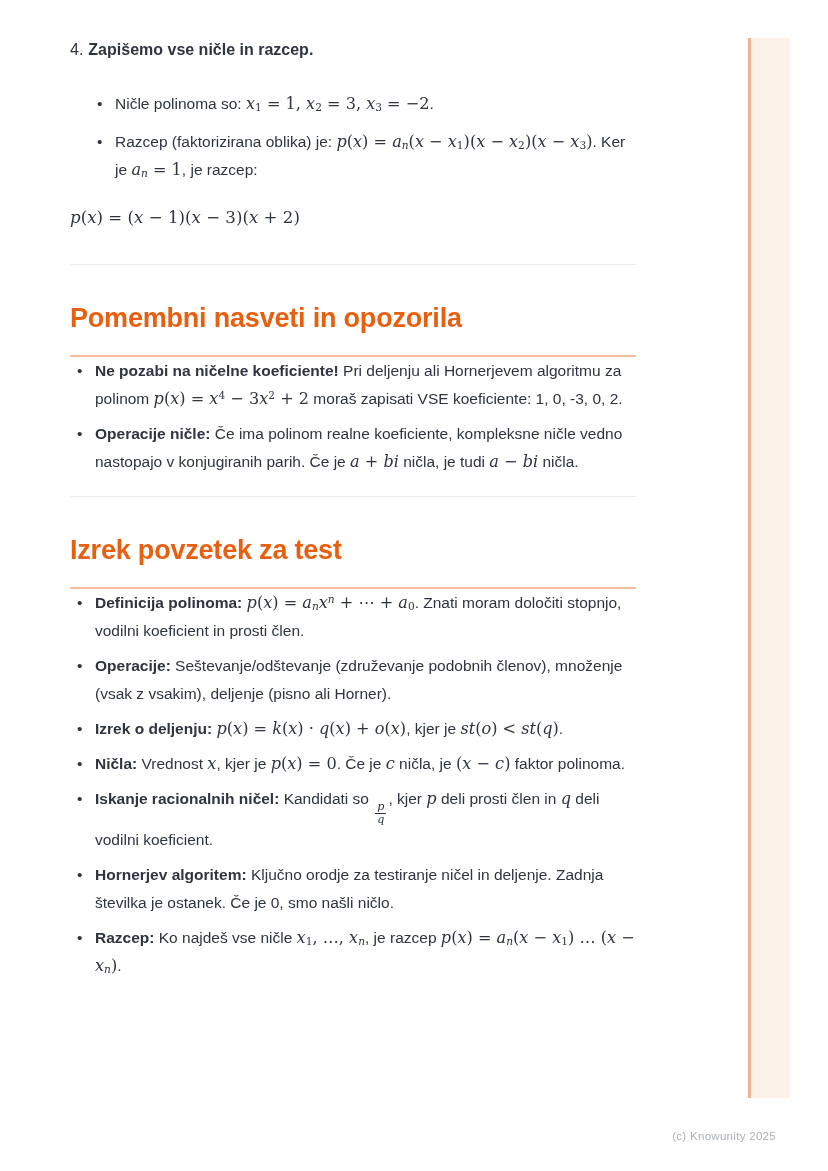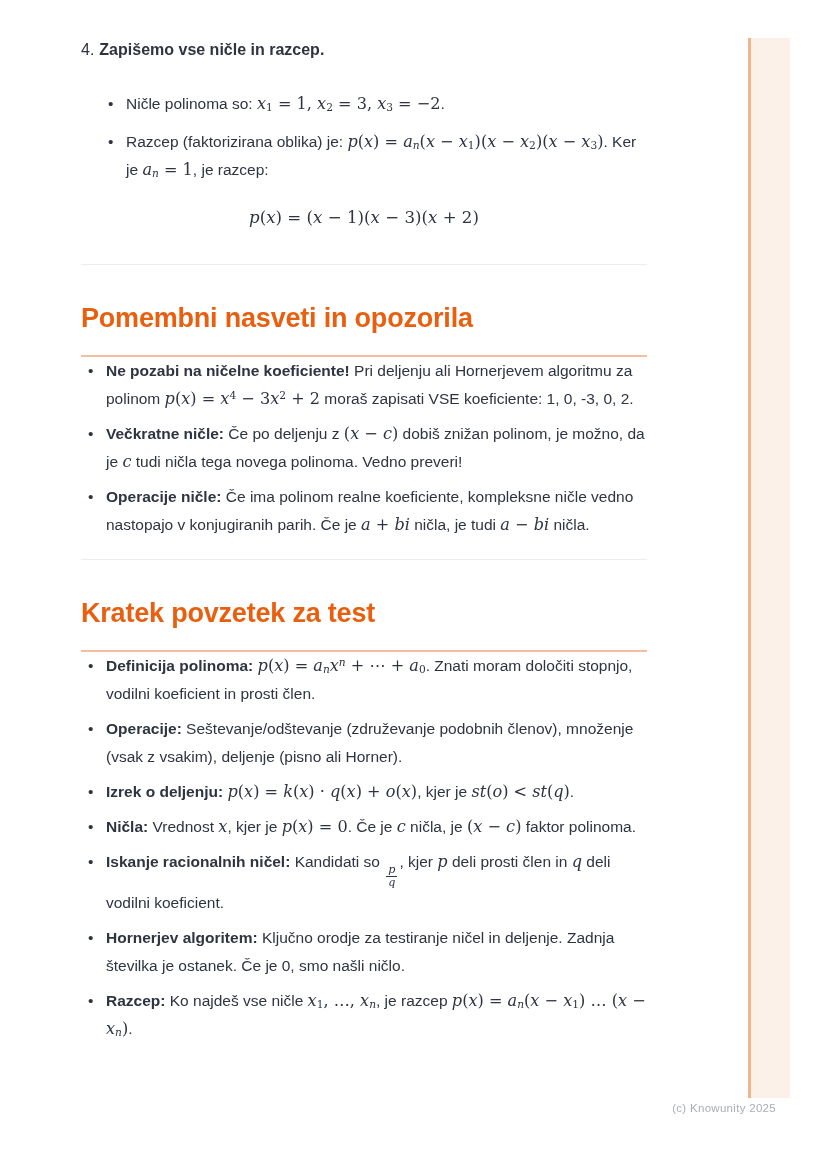--- a/index.html
+++ b/index.html
@@ -16,41 +16,41 @@
     width:828px;height:1171px;position:relative;overflow:hidden;
     background:#ffffff;color:var(--text);
     font-family:"Liberation Sans","DejaVu Sans",sans-serif;
   }
   .edge-bar{
     position:absolute;top:38px;left:748px;width:42px;height:1060px;
     background:var(--edge_fill);
     border-left:3px solid var(--edge_line);
     box-sizing:border-box;
   }
-  .content{position:absolute;top:36px;left:81px;width:566px;}
+  .content{position:absolute;top:36px;left:70px;width:566px;}
 
   .step-heading{font-size:16px;line-height:20px;margin:4px 0 30px 0;}
   .step-num{font-weight:400;}
   .step-title{font-weight:700;margin-left:5px;}
 
   ul.bullets{list-style:none;margin:0;padding:0;}
   ul.bullets>li{
     position:relative;padding-left:25px;
     font-size:15.5px;line-height:28px;margin-bottom:7px;
   }
   ul.bullets>li::before{
     content:"\2022";position:absolute;left:7px;top:0;
   }
   ul.bullets>li:last-child{margin-bottom:0;}
 
   .step ul.bullets{margin-left:20px;}
   .step ul.bullets>li{margin-bottom:10px;}
 
   .equation{
-    text-align:center;font-size:17px;line-height:24px;margin-top:22px;
+    text-align:left;font-size:17px;line-height:24px;margin-top:22px;
   }
   .step{margin-bottom:34px;}
 
   hr.divider{border:none;border-top:1px solid var(--divider);margin:0;height:0;}
 
   .section-heading{
     color:var(--accent);font-size:27px;line-height:34px;font-weight:700;
     margin:36px 0 0 0;padding-bottom:20px;
     border-bottom:2px solid var(--accent_underline);
     letter-spacing:-0.2px;
@@ -69,21 +69,21 @@
 
   .frac{
     display:inline-flex;flex-direction:column;align-items:center;
     vertical-align:-0.55em;line-height:1.05;font-size:0.72em;margin:0 2px;
     font-family:"DejaVu Serif","Liberation Serif",serif;
   }
   .frac .num{border-bottom:1px solid currentColor;padding:0 2px;}
   .frac .den{padding:0 2px;}
 
   .footer{
-    position:absolute;top:1101px;right:52px;
+    position:absolute;top:1129px;right:52px;
     font-size:11.5px;line-height:14px;color:var(--footer_text);
     letter-spacing:0.3px;
   }
 </style>
 </head>
 <body>
 
 <div class="edge-bar"></div>
 
 <main class="content">
@@ -98,29 +98,28 @@
     </ul>
     <div class="equation math"><i>p</i>(<i>x</i>) = (<i>x</i> − 1)(<i>x</i> − 3)(<i>x</i> + 2)</div>
   </section>
 
   <hr class="divider">
 
   <section class="section-block">
     <h1 class="section-heading">Pomembni nasveti in opozorila</h1>
     <ul class="bullets section-list">
       <li><span><span class="seg-b">Ne pozabi na ničelne koeficiente!</span><span class="seg-t"> Pri deljenju ali Hornerjevem algoritmu za polinom </span><span class="seg-m"><i>p</i>(<i>x</i>) = <i>x</i><sup>4</sup> − 3<i>x</i><sup>2</sup> + 2</span><span class="seg-t"> moraš zapisati VSE koeficiente: 1, 0, -3, 0, 2.</span></span></li>
-        <li><span><span class="seg-b">Večkratne ničle:</span><span class="seg-t"> Če po deljenju z </span><span class="seg-m">(<i>x</i> − <i>c</i>)</span><span class="seg-t"> dobiš znižan polinom, je možno, da je </span><span class="seg-m"><i>c</i></span><span class="seg-t"> tudi ničla tega novega polinoma. Vedno preveri!</span></span></li>
         <li><span><span class="seg-b">Operacije ničle:</span><span class="seg-t"> Če ima polinom realne koeficiente, kompleksne ničle vedno nastopajo v konjugiranih parih. Če je </span><span class="seg-m"><i>a</i> + <i>b</i><i>i</i></span><span class="seg-t"> ničla, je tudi </span><span class="seg-m"><i>a</i> − <i>b</i><i>i</i></span><span class="seg-t"> ničla.</span></span></li>
     </ul>
   </section>
 
   <hr class="divider">
 
   <section class="section-block">
-    <h1 class="section-heading">Kratek povzetek za test</h1>
+    <h1 class="section-heading">Izrek povzetek za test</h1>
     <ul class="bullets section-list">
       <li><span><span class="seg-b">Definicija polinoma:</span><span class="seg-t"> </span><span class="seg-m"><i>p</i>(<i>x</i>) = <i>a</i><sub><i>n</i></sub><i>x</i><sup><i>n</i></sup> + ⋯ + <i>a</i><sub>0</sub></span><span class="seg-t">. Znati moram določiti stopnjo, vodilni koeficient in prosti člen.</span></span></li>
         <li><span><span class="seg-b">Operacije:</span><span class="seg-t"> Seštevanje/odštevanje (združevanje podobnih členov), množenje (vsak z vsakim), deljenje (pisno ali Horner).</span></span></li>
         <li><span><span class="seg-b">Izrek o deljenju:</span><span class="seg-t"> </span><span class="seg-m"><i>p</i>(<i>x</i>) = <i>k</i>(<i>x</i>) · <i>q</i>(<i>x</i>) + <i>o</i>(<i>x</i>)</span><span class="seg-t">, kjer je </span><span class="seg-m"><i>s</i><i>t</i>(<i>o</i>) &lt; <i>s</i><i>t</i>(<i>q</i>)</span><span class="seg-t">.</span></span></li>
         <li><span><span class="seg-b">Ničla:</span><span class="seg-t"> Vrednost </span><span class="seg-m"><i>x</i></span><span class="seg-t">, kjer je </span><span class="seg-m"><i>p</i>(<i>x</i>) = 0</span><span class="seg-t">. Če je </span><span class="seg-m"><i>c</i></span><span class="seg-t"> ničla, je </span><span class="seg-m">(<i>x</i> − <i>c</i>)</span><span class="seg-t"> faktor polinoma.</span></span></li>
         <li><span><span class="seg-b">Iskanje racionalnih ničel:</span><span class="seg-t"> Kandidati so </span><span class="frac">
               <span class="num"><i>p</i></span>
               <span class="den"><i>q</i></span>
             </span><span class="seg-t">, kjer </span><span class="seg-m"><i>p</i></span><span class="seg-t"> deli prosti člen in </span><span class="seg-m"><i>q</i></span><span class="seg-t"> deli vodilni koeficient.</span></span></li>
         <li><span><span class="seg-b">Hornerjev algoritem:</span><span class="seg-t"> Ključno orodje za testiranje ničel in deljenje. Zadnja številka je ostanek. Če je 0, smo našli ničlo.</span></span></li>

